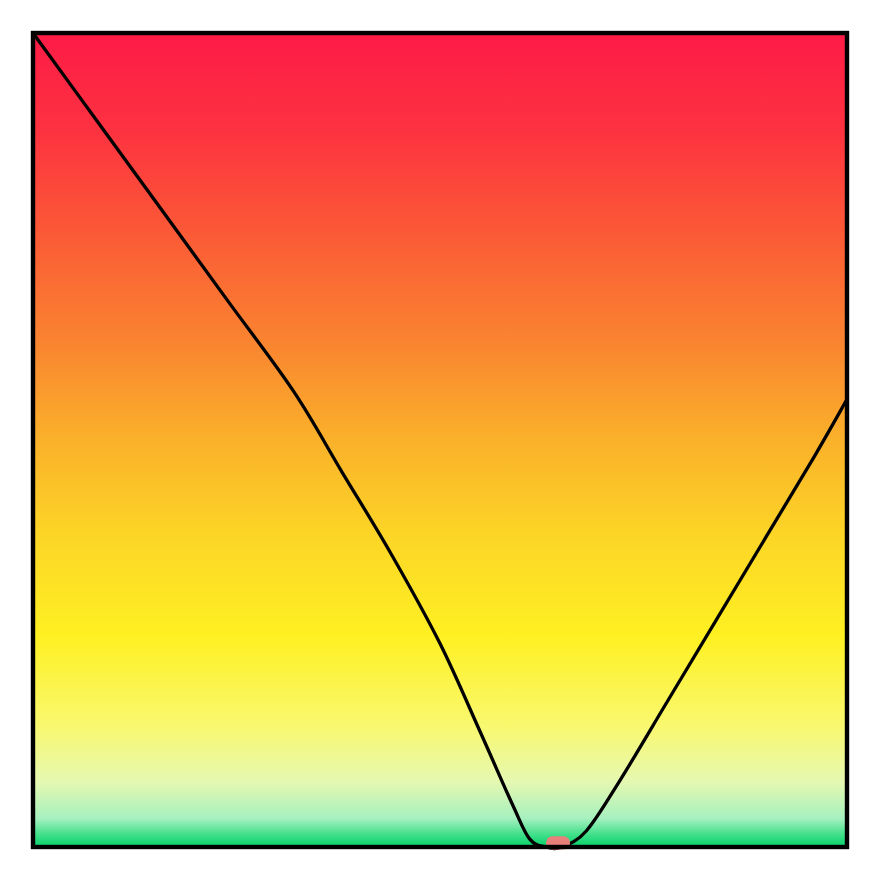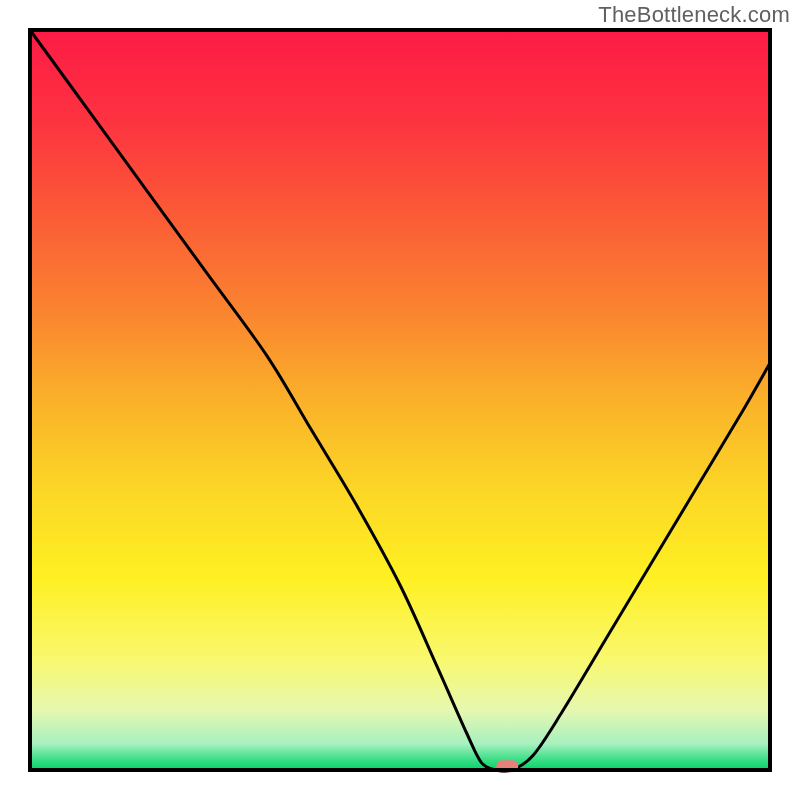--- a/index.html
+++ b/index.html
@@ -24,21 +24,20 @@
     letter-spacing: 0.2px;
   }
   svg {
     display: block;
   }
 </style>
 </head>
 <body>
 
 <div class="chart-wrap">
-  <div class="attribution">TheBottleneck.com</div>
   <svg id="chart-svg" width="800" height="800" viewBox="0 0 800 800">
     <defs>
       <linearGradient id="bg-grad" x1="0" y1="0" x2="0" y2="1">
           <stop offset="0%" stop-color="#fd1b46"></stop>
           <stop offset="12%" stop-color="#fd3240"></stop>
           <stop offset="25%" stop-color="#fb5b36"></stop>
           <stop offset="38%" stop-color="#fa8430"></stop>
           <stop offset="50%" stop-color="#fab12a"></stop>
           <stop offset="62%" stop-color="#fcd626"></stop>
           <stop offset="74%" stop-color="#fef022"></stop>

